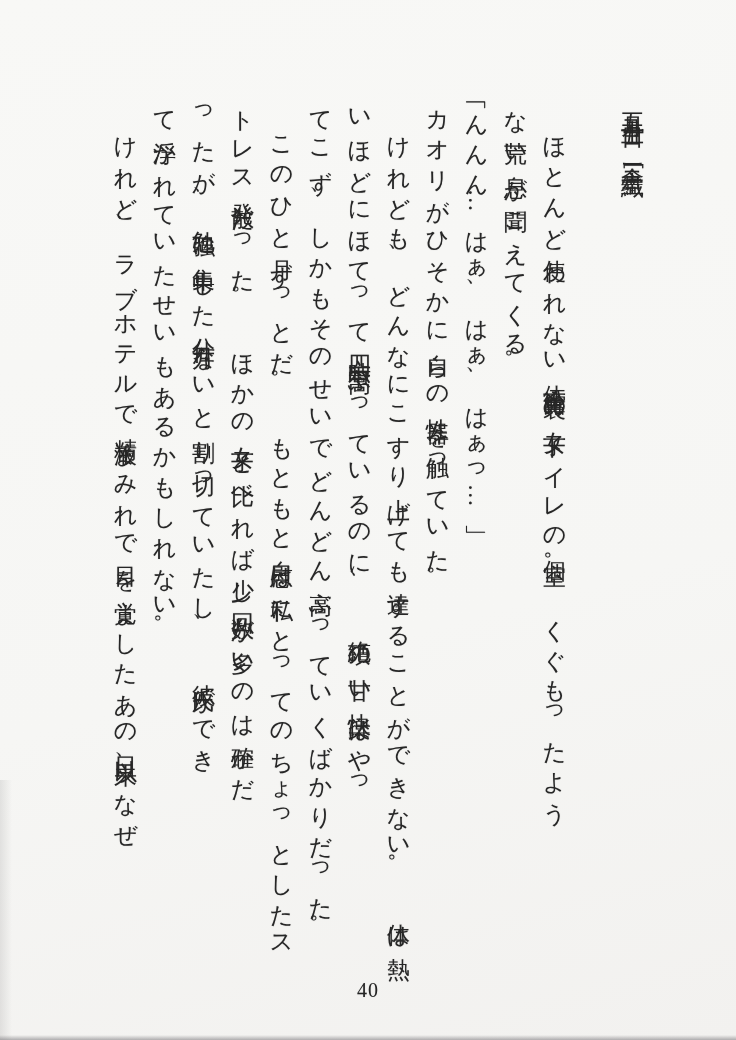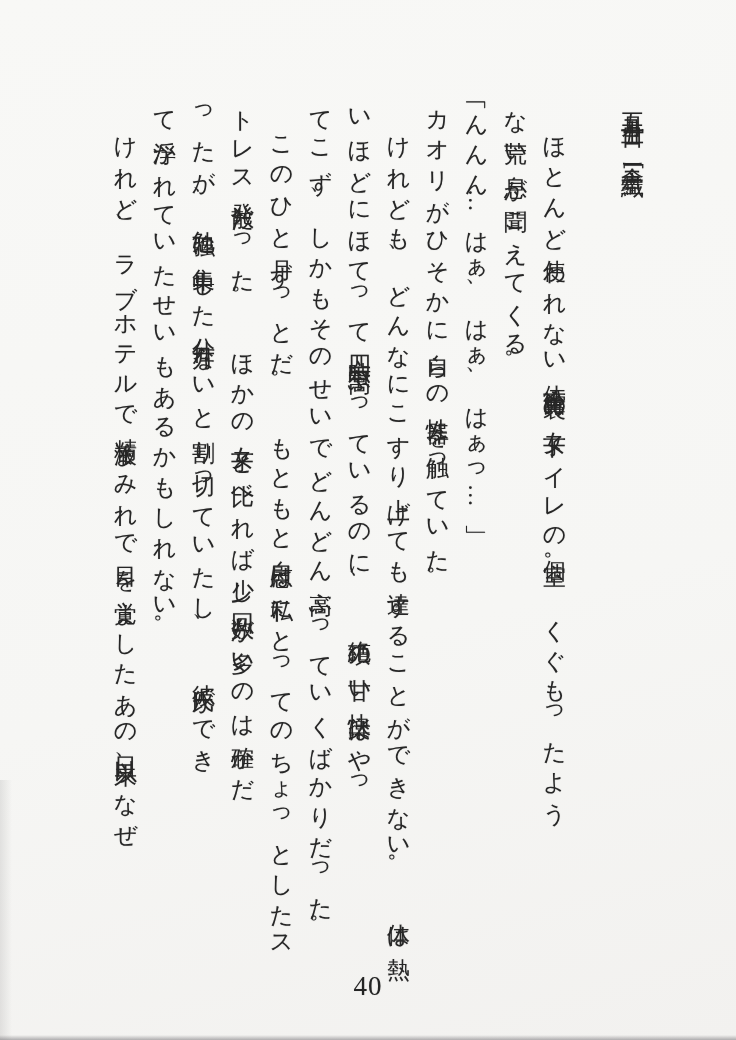--- a/index.html
+++ b/index.html
@@ -42,21 +42,21 @@
   }
   .text-line {
     block-size: 39px;       
     white-space: pre;       
   }
   .page-number {
     position: absolute;
     left: 0; right: 0;
     bottom: 38px;
     text-align: center;
-    font-size: 27px;
+    font-size: 20px;
     letter-spacing: 1px;
     color: #242424;
     text-shadow: 0 0 1px rgba(60,60,60,0.3);
   }
 </style>
 </head>
 <body>
 
 <div class="page">
   <div class="text-block">

